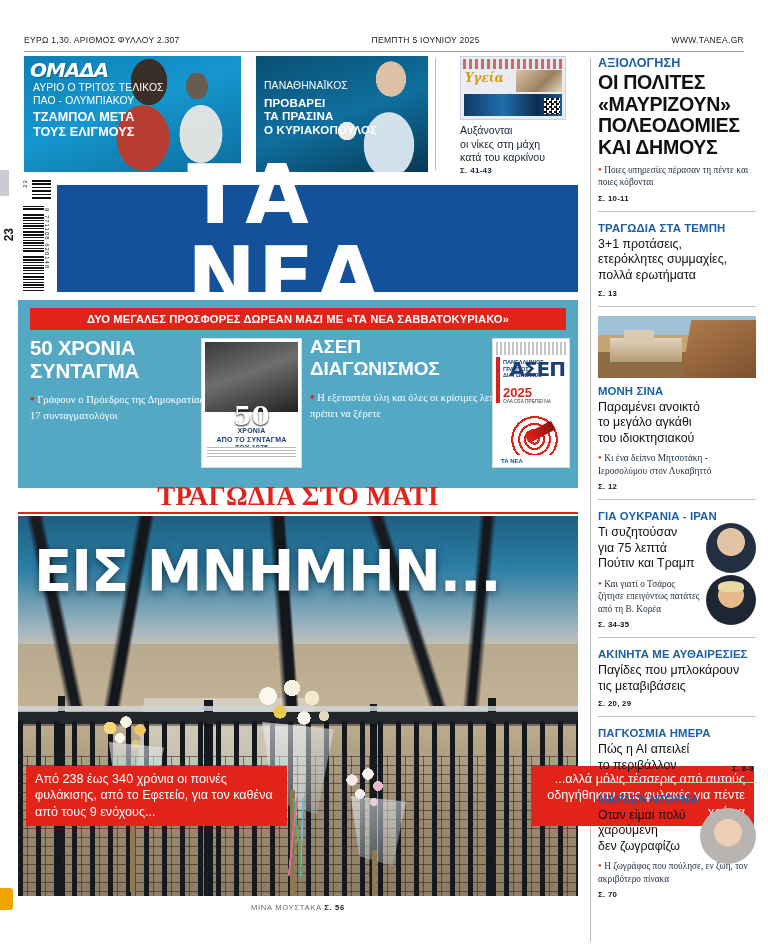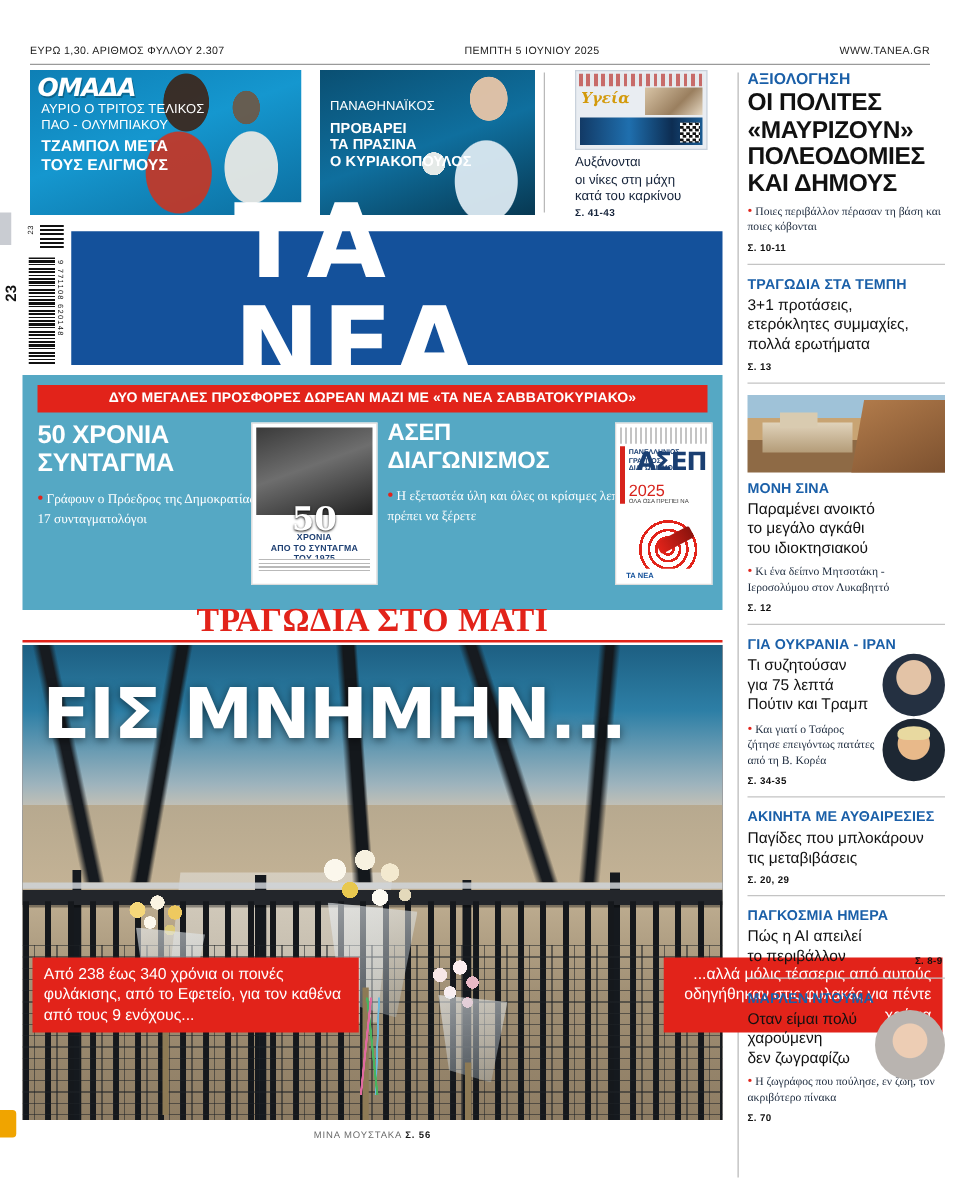--- a/index.html
+++ b/index.html
@@ -118,21 +118,21 @@
     font-size:7px;font-weight:bold;line-height:8.5px;letter-spacing:.2px;}
   .cov1-b{position:absolute;left:5px;right:5px;top:108px;height:12px;
     background:repeating-linear-gradient(to bottom,#b9b9b9 0 1px,#fff 1px 3px);}
   .cov2-top{position:absolute;left:3px;top:3px;right:3px;height:13px;
     background:repeating-linear-gradient(to right,#c4c4c4 0 2px,#fff 2px 4px);}
   .cov2-red{position:absolute;left:3px;top:18px;width:4px;bottom:16px;background:#d7231c;}
   .cov2-kick{position:absolute;left:10px;top:20px;width:34px;color:#1a3f72;
     font-size:5.6px;font-weight:bold;line-height:6.6px;}
   .cov2-big{position:absolute;right:4px;top:18px;font-size:20px;font-weight:bold;color:#1a3f72;
     font-family:"DejaVu Sans",sans-serif;letter-spacing:-1px;}
-  .cov2-yr{position:absolute;left:10px;top:46px;font-size:13px;font-weight:normal;color:#d7231c;}
+  .cov2-yr{position:absolute;left:10px;top:46px;font-size:13px;font-weight:bold;color:#d7231c;}
   .cov2-sub{position:absolute;left:10px;top:60px;width:60px;font-size:4.8px;line-height:5.8px;color:#333;}
   .cov2-art{position:absolute;left:3px;right:3px;bottom:12px;height:52px;
     background:
       radial-gradient(circle at 55% 70%,#ffffff 0 6%,#e2231a 6% 10%,#ffffff 10% 16%,#e2231a 16% 20%,
       #ffffff 20% 27%,#e2231a 27% 31%,#ffffff 31% 40%,#e2231a 40% 44%,#ffffff 44% 100%);}
   .cov2-dart{position:absolute;right:14px;bottom:30px;width:30px;height:10px;
     background:linear-gradient(90deg,#e2231a,#8a130d);transform:rotate(-28deg);border-radius:2px;}
   .cov2-logo{position:absolute;left:8px;bottom:3px;font-size:6px;font-weight:bold;color:#14519b;}
 
   
@@ -396,21 +396,21 @@
   <div class="credit"><span>ΜΙΝΑ ΜΟΥΣΤΑΚΑ</span> <b>Σ. 56</b></div>
 
   <div class="sidebar">
 
     <div class="s-item">
       <div class="s-kick big">ΑΞΙΟΛΟΓΗΣΗ</div>
       <div class="s-head lead" style="white-space:pre-line">ΟΙ ΠΟΛΙΤΕΣ
 «ΜΑΥΡΙΖΟΥΝ»
 ΠΟΛΕΟΔΟΜΙΕΣ
 ΚΑΙ ΔΗΜΟΥΣ</div>
-      <div class="s-bul"><span class="dot">•</span> <span>Ποιες περιβάλλον πέρασαν τη βάση και ποιες κόβονται</span></div>
+      <div class="s-bul"><span class="dot">•</span> <span>Ποιες υπηρεσίες πέρασαν τη πέντε και ποιες κόβονται</span></div>
       <div class="s-page">Σ. 10-11</div>
     </div>
     <div class="s-rule"></div>
 
     <div class="s-item">
       <div class="s-kick">ΤΡΑΓΩΔΙΑ ΣΤΑ ΤΕΜΠΗ</div>
       <div class="s-head" style="white-space:pre-line">3+1 προτάσεις,
 ετερόκλητες συμμαχίες,
 πολλά ερωτήματα</div>
       <div class="s-page">Σ. 13</div>

